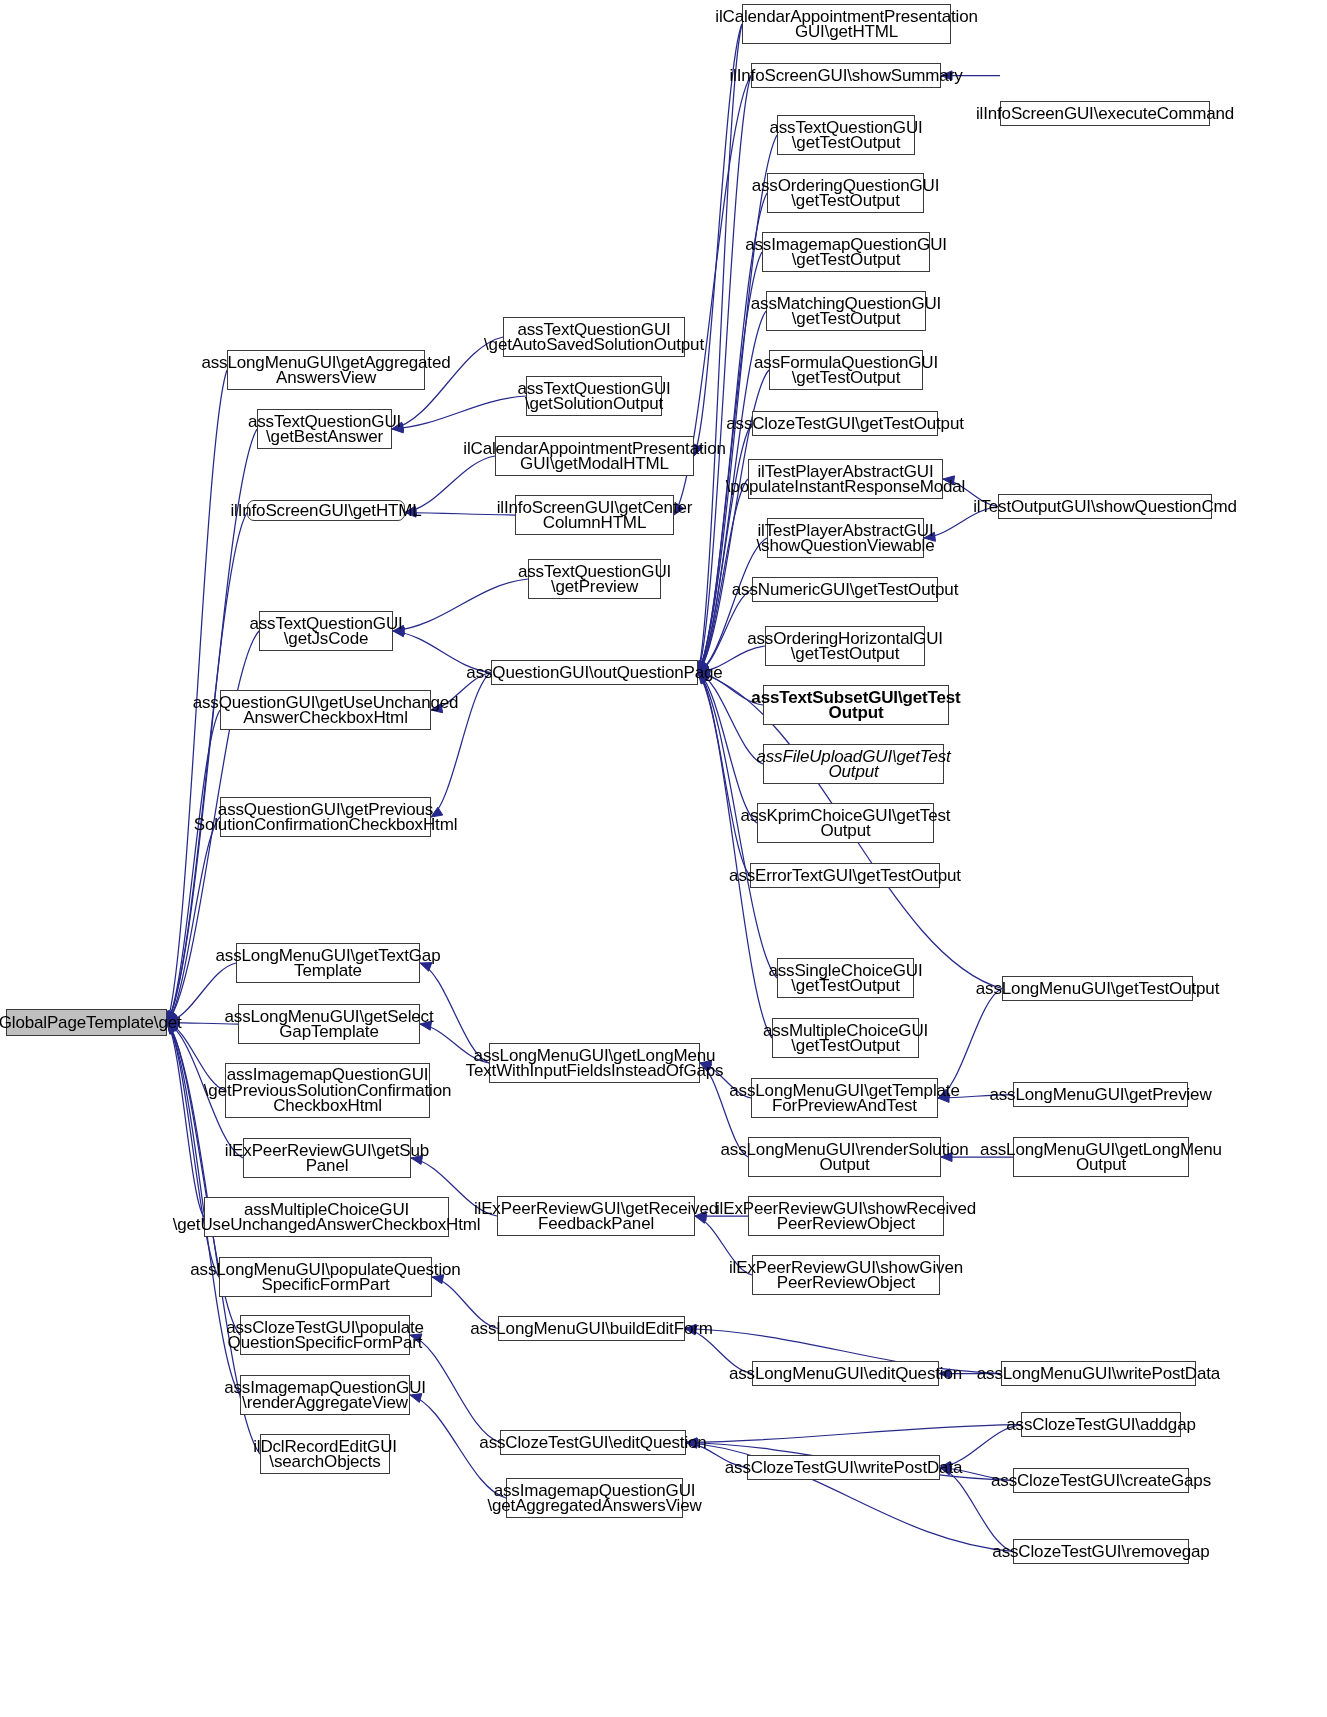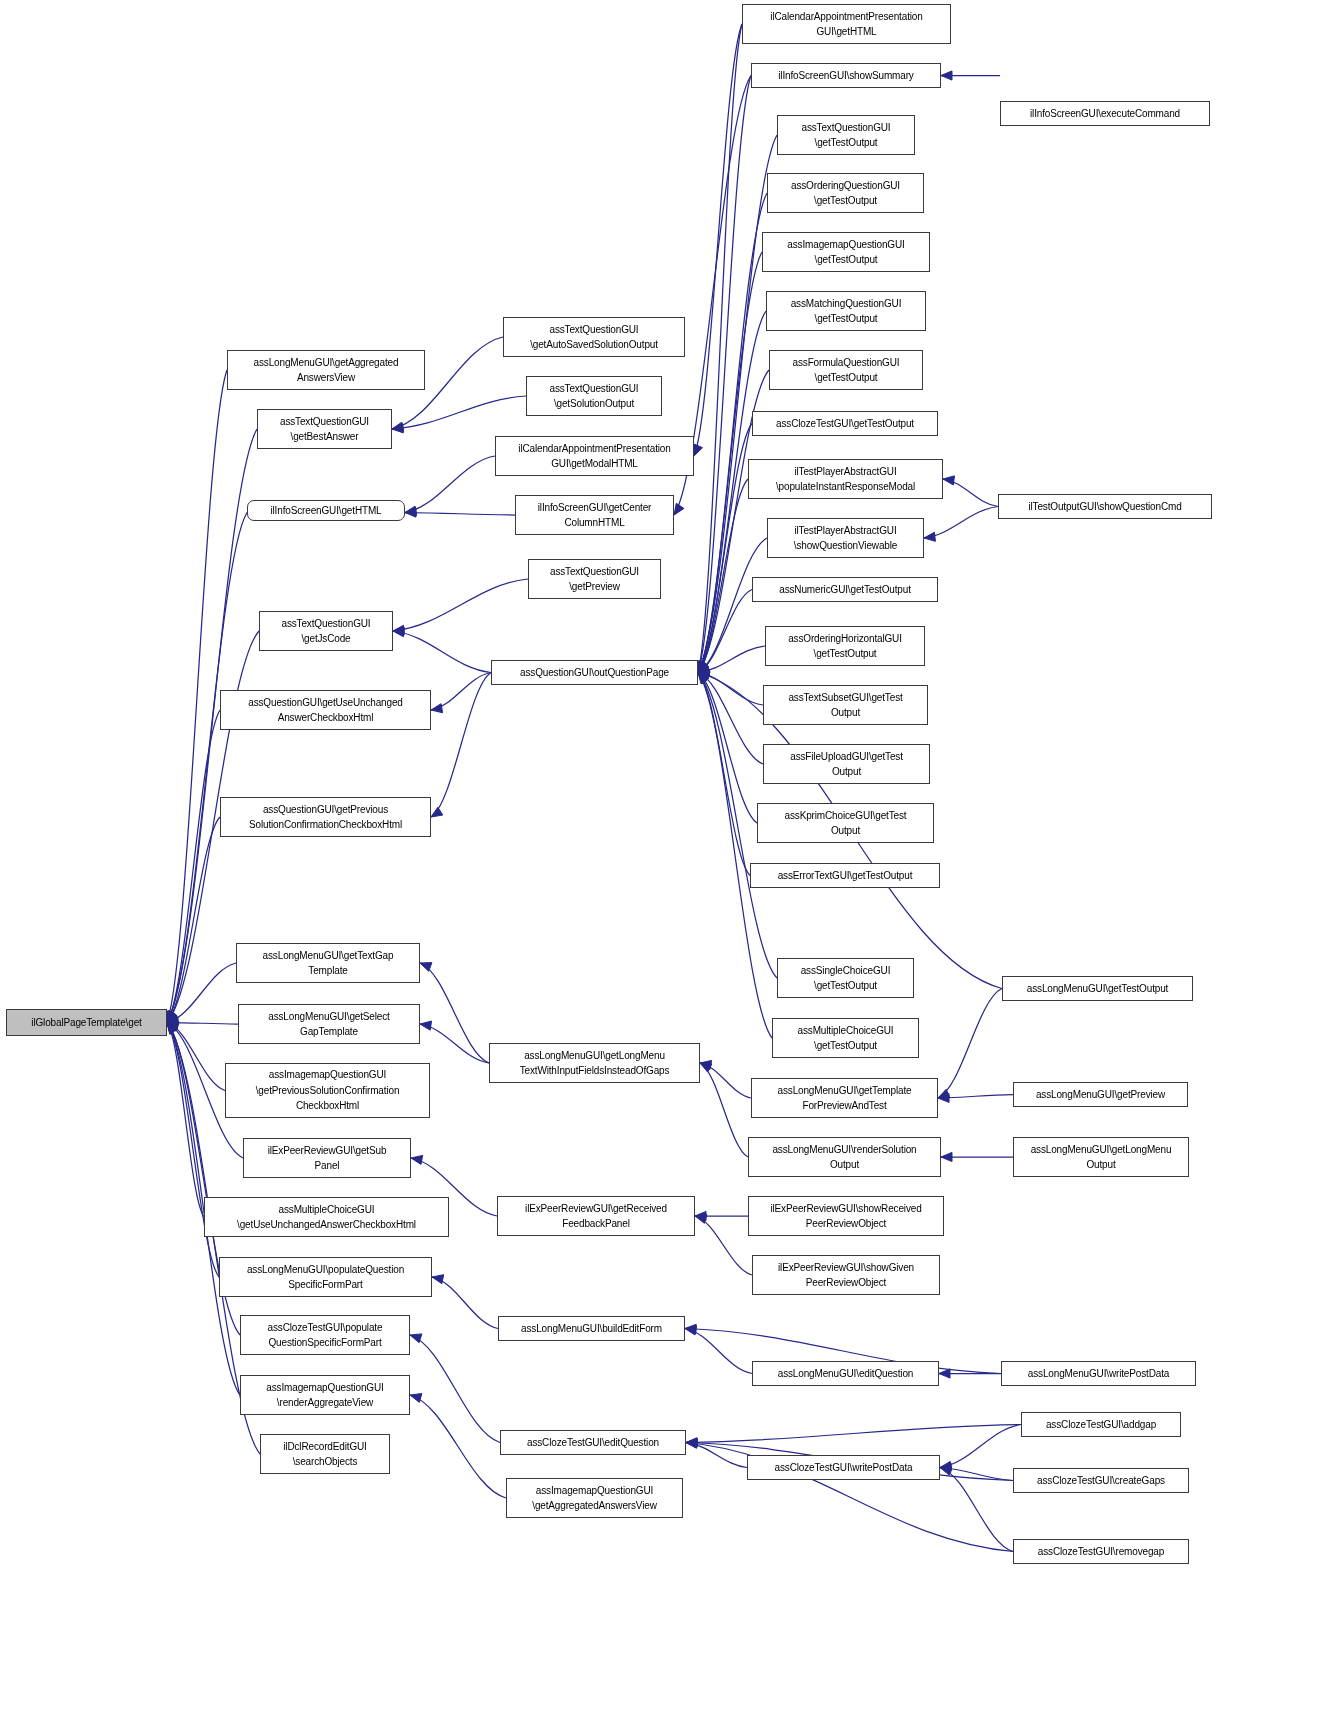--- a/index.html
+++ b/index.html
@@ -5,21 +5,21 @@
   html,body{margin:0;padding:0;background:#ffffff;}
   body{width:1327px;height:1717px;position:relative;overflow:hidden;
        font-family:"Liberation Sans", sans-serif;}
   #graph{position:absolute;left:0;top:0;width:1327px;height:1717px;}
   .nodeBox{
     position:absolute;
     box-sizing:border-box;
     border:1px solid #3a3a3a;
     background:#ffffff;
     color:#000000;
-    font-size:10px;
+    font-size:17px;
     line-height:15.5px;
     display:flex;
     align-items:center;
     justify-content:center;
     text-align:center;
     padding:1px 3px;
     white-space:pre-line;
     letter-spacing:-0.15px;
   }
   .nodeBox.root{
@@ -194,23 +194,23 @@
 \getTestOutput</div>
       <div class="nodeBox" style="left: 752px; top: 411px; width: 186px; height: 25px;">assClozeTestGUI\getTestOutput</div>
       <div class="nodeBox" style="left: 748px; top: 459px; width: 195px; height: 40px;">ilTestPlayerAbstractGUI
 \populateInstantResponseModal</div>
       <div class="nodeBox" style="left: 998px; top: 494px; width: 214px; height: 25px;">ilTestOutputGUI\showQuestionCmd</div>
       <div class="nodeBox" style="left: 767px; top: 518px; width: 157px; height: 40px;">ilTestPlayerAbstractGUI
 \showQuestionViewable</div>
       <div class="nodeBox" style="left: 752px; top: 577px; width: 186px; height: 25px;">assNumericGUI\getTestOutput</div>
       <div class="nodeBox" style="left: 765px; top: 626px; width: 160px; height: 40px;">assOrderingHorizontalGUI
 \getTestOutput</div>
-      <div class="nodeBox" style="left: 763px; top: 685px; width: 165px; height: 40px;">assTextSubsetGUI\getTest
-Output</div>
-      <div class="nodeBox" style="left: 763px; top: 744px; width: 167px; height: 40px;">assFileUploadGUI\getTest
+      <div class="nodeBox" style="left: 763px; top: 685px; width: 186px; height: 40px; font-weight: bold;">assTextSubsetGUI\getTest
+Output</div>
+      <div class="nodeBox" style="left: 763px; top: 744px; width: 181px; height: 40px; font-style: italic;">assFileUploadGUI\getTest
 Output</div>
       <div class="nodeBox" style="left: 757px; top: 803px; width: 177px; height: 40px;">assKprimChoiceGUI\getTest
 Output</div>
       <div class="nodeBox" style="left: 750px; top: 863px; width: 190px; height: 25px;">assErrorTextGUI\getTestOutput</div>
       <div class="nodeBox" style="left: 503px; top: 317px; width: 182px; height: 40px;">assTextQuestionGUI
 \getAutoSavedSolutionOutput</div>
       <div class="nodeBox" style="left: 526px; top: 376px; width: 136px; height: 40px;">assTextQuestionGUI
 \getSolutionOutput</div>
       <div class="nodeBox" style="left: 495px; top: 436px; width: 199px; height: 40px;">ilCalendarAppointmentPresentation
 GUI\getModalHTML</div>

